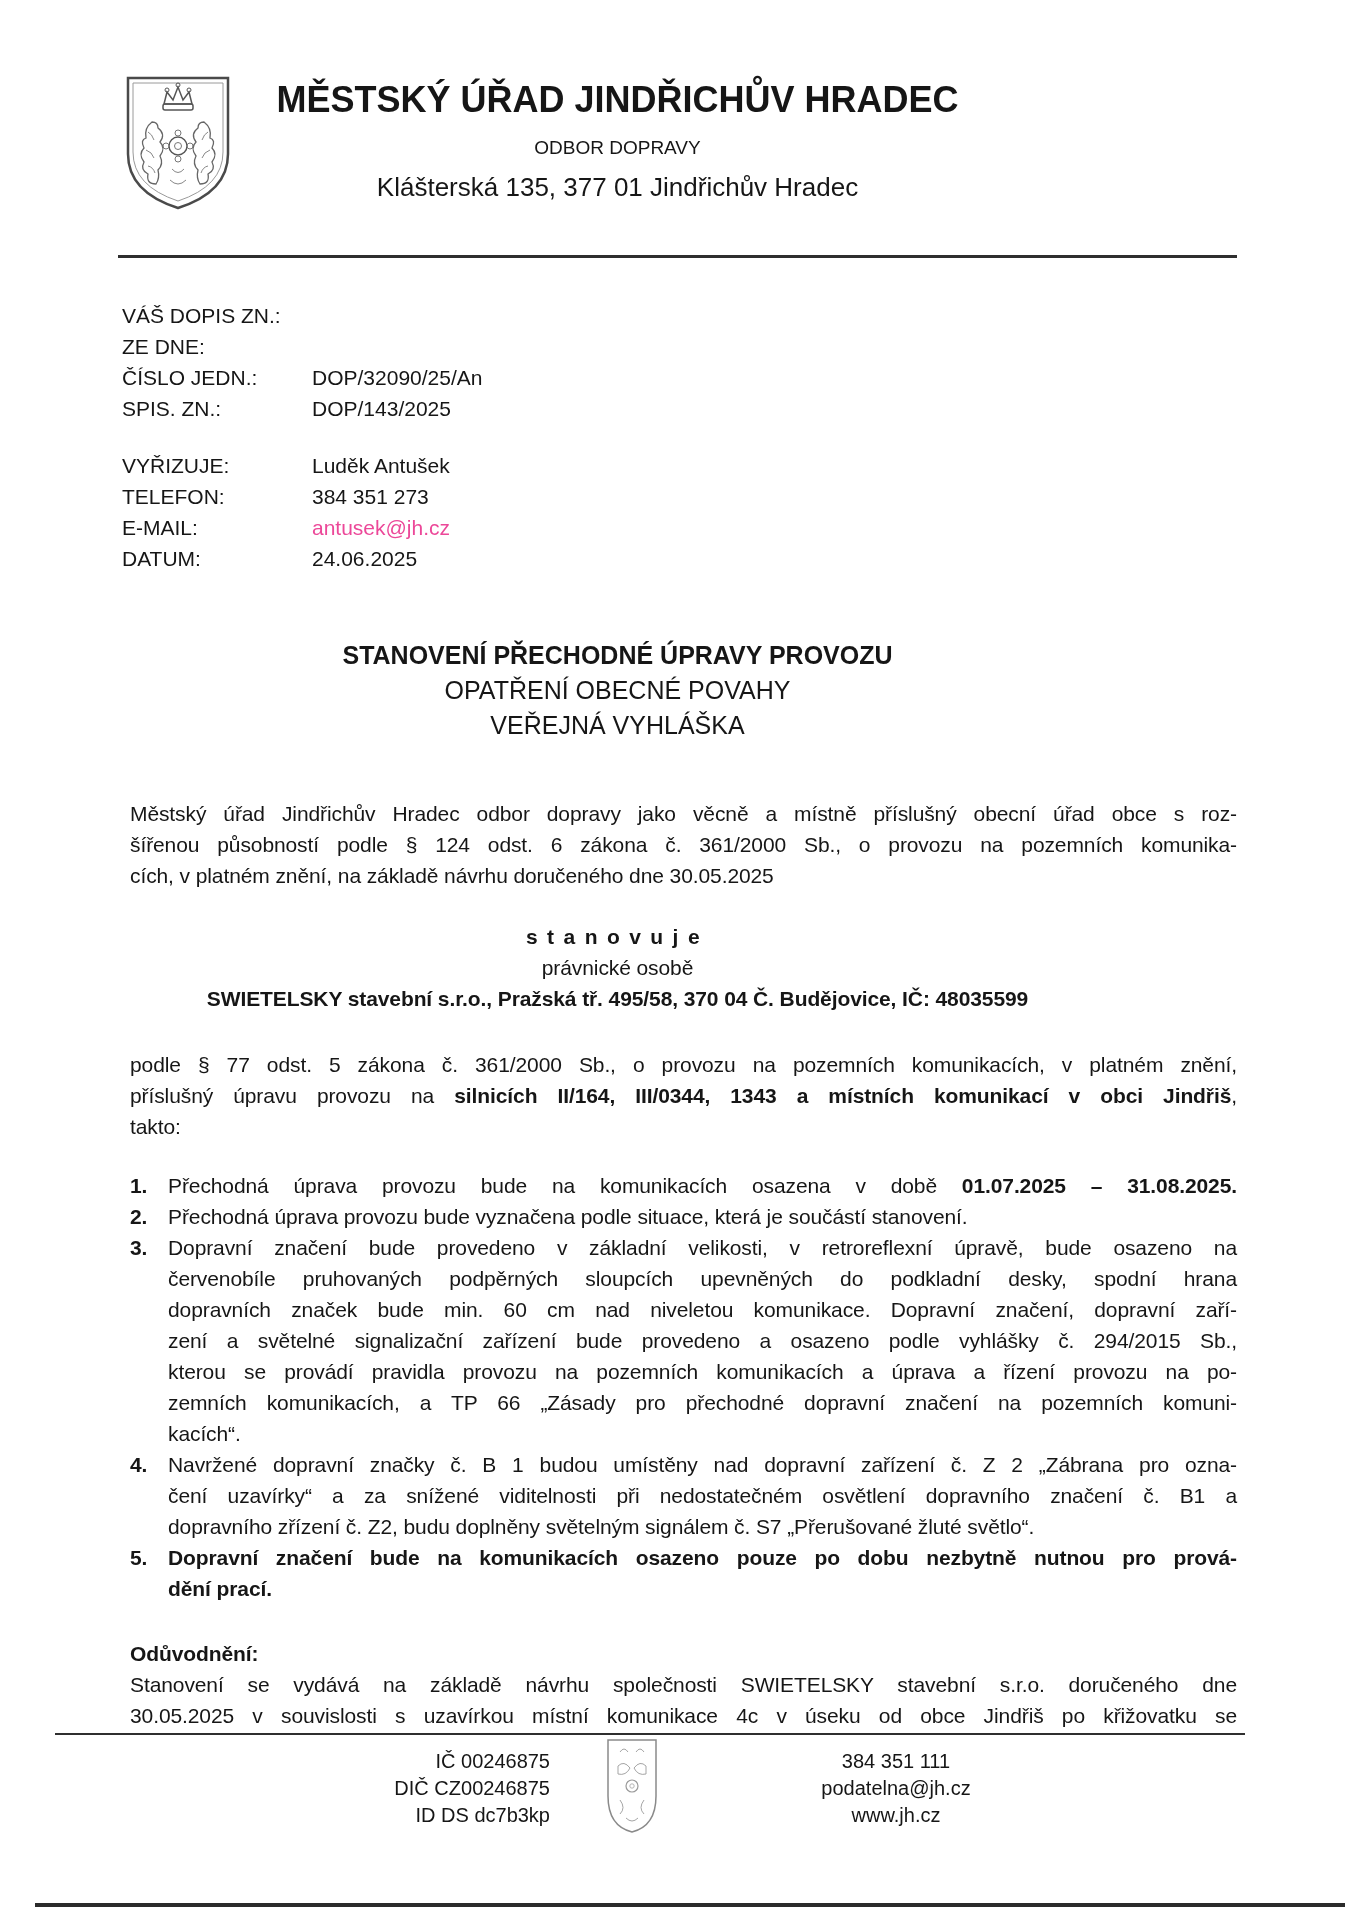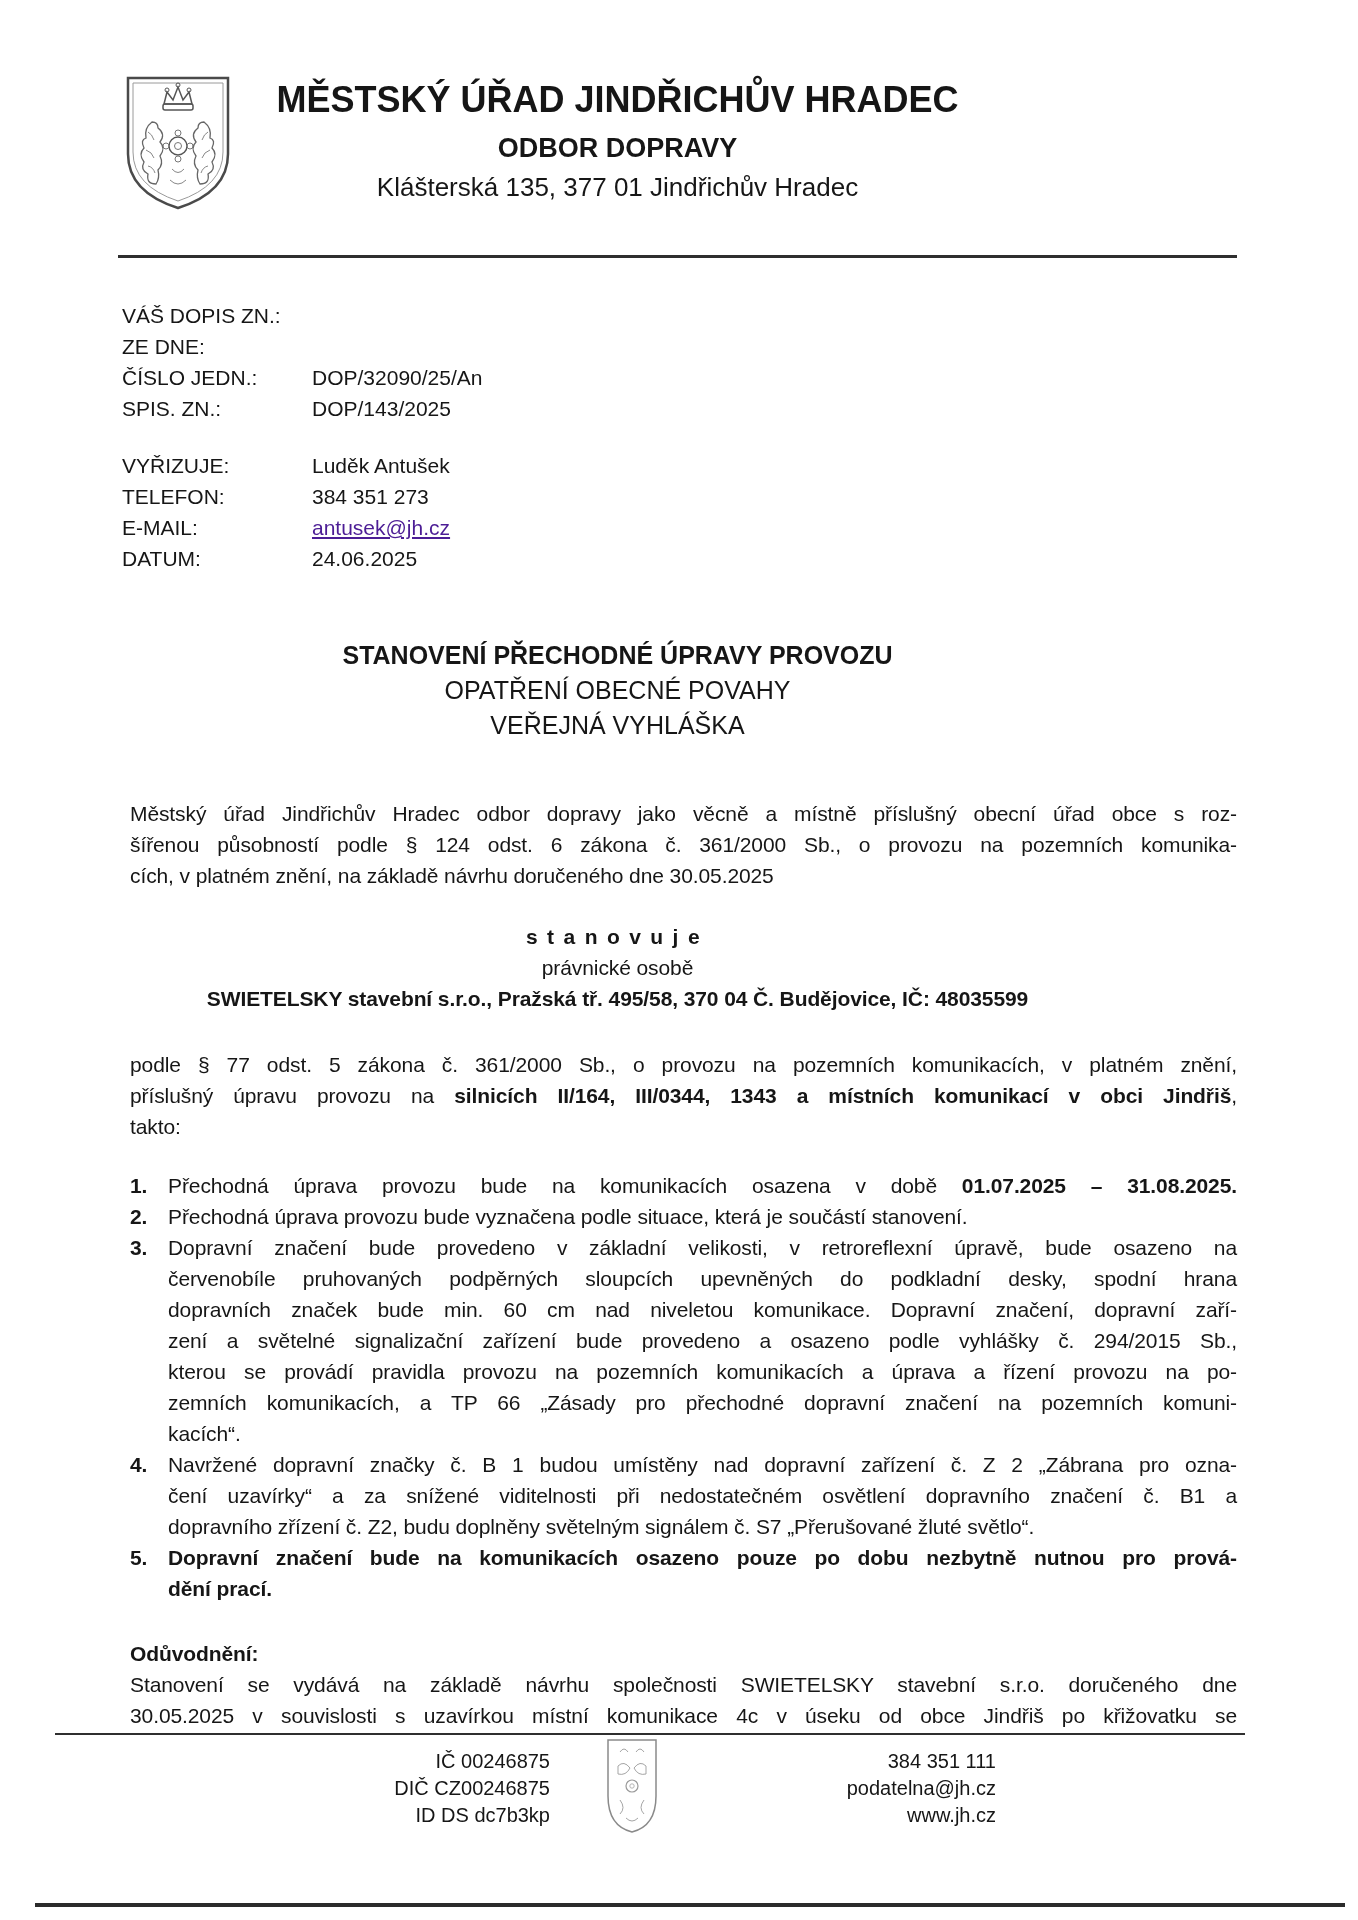--- a/index.html
+++ b/index.html
@@ -11,48 +11,48 @@
   }
   .abs { position:absolute; }
   .ln { font-size:21px; line-height:31px; letter-spacing:-0.1px; }
   .jl { text-align:justify; text-align-last:justify; text-justify:inter-word; }
   .b  { font-weight:bold; }
   .rule { position:absolute; background:#2f2f2f; }
 
   
   .head-text { left:130px; top:78px; width:975px; text-align:center; }
   .office    { font-size:36px; font-weight:bold; line-height:44px; }
-  .dept      { font-size:27px; font-weight:bold; line-height:32px; margin-top:10px; }
+  .dept      { font-size:19px; font-weight:normal; line-height:32px; margin-top:10px; }
   .addr      { font-size:26px; line-height:34px; margin-top:6px; }
 
   
   .meta { left:122px; top:300px; width:760px; }
   .mrow { display:flex; font-size:21px; line-height:31px; }
   .mlabel { width:190px; flex:none; }
   .gap26 { margin-top:26px; }
   .gap24 { }
-  .email-link { text-decoration:underline; color:#4c1d95; }
+  .email-link { color:#ec4899; }
 
   
   .title-block { left:130px; top:638px; width:975px; text-align:center; }
   .t1 { font-size:25px; font-weight:bold; line-height:35px; }
   .t2 { font-size:25px; line-height:35px; }
 
   .para { left:130px; width:1107px; }
   .center-block { left:130px; width:975px; text-align:center; }
   .verb { font-weight:bold; letter-spacing:0.45em; }
 
   
   .cond { display:flex; }
   .num  { width:38px; flex:none; font-weight:bold; }
   .ctext{ flex:1; min-width:0; }
 
   
   .foot-left  { left:312px; top:1748px; width:238px; text-align:right; font-size:20px; line-height:27px; }
-  .foot-right { left:676px; top:1748px; width:320px; text-align:right;  font-size:20px; line-height:27px; }
+  .foot-right { left:736px; top:1748px; width:320px; text-align:center;  font-size:20px; line-height:27px; }
   .arms-small { left:604px; top:1738px; }
   .arms-big   { left:122px; top:74px; }
 </style>
 </head>
 <body>
 
 <div class="page">
 
   <div class="abs arms-big">
     <svg width="112" height="138" viewBox="0 0 112 138" fill="none" xmlns="http://www.w3.org/2000/svg">

